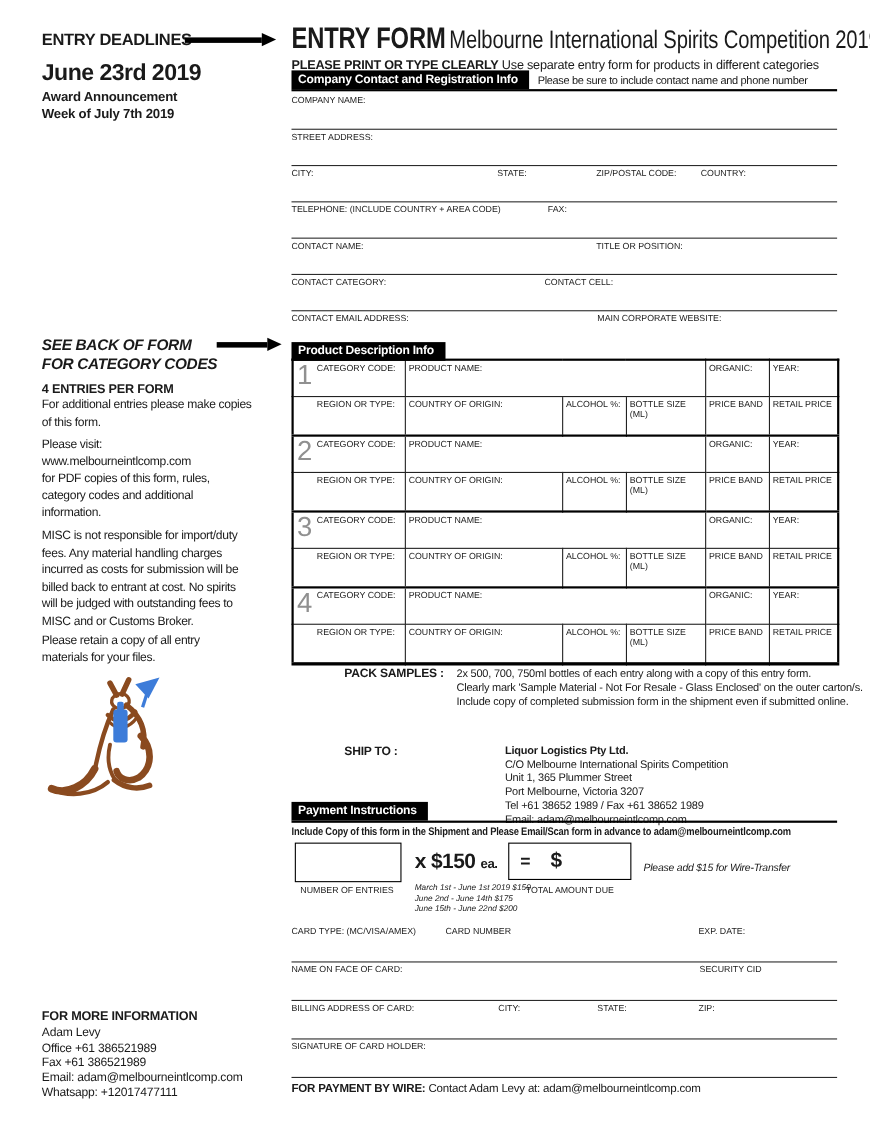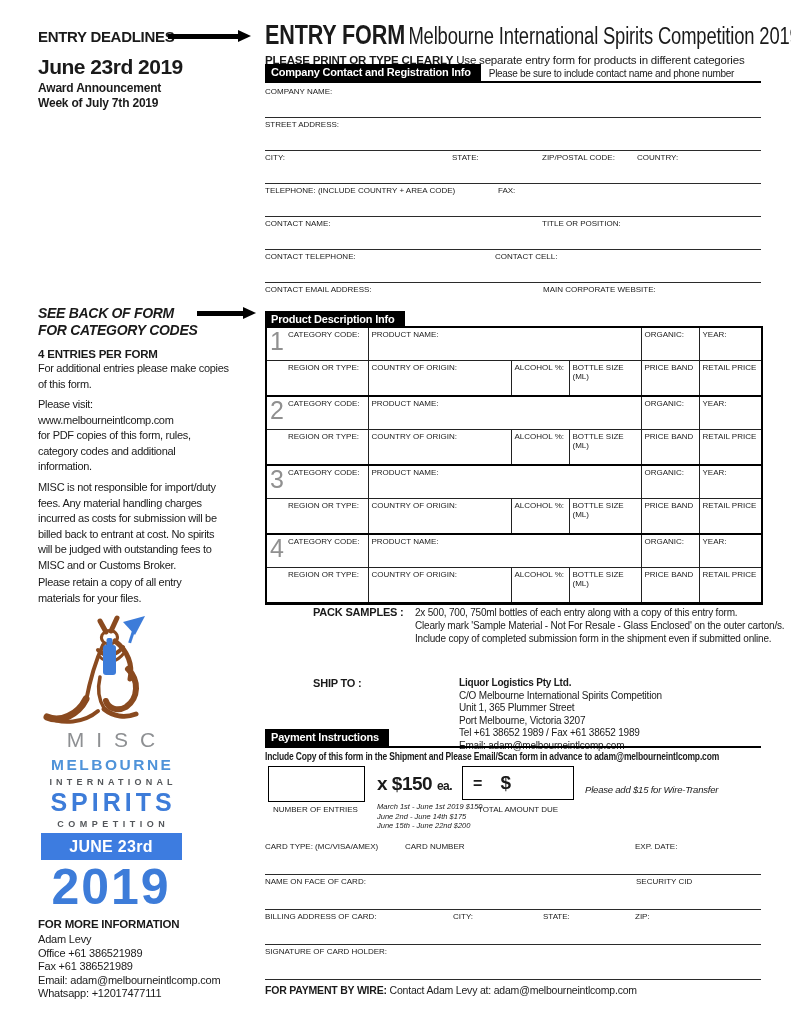--- a/index.html
+++ b/index.html
@@ -124,29 +124,20 @@
       </g>
       <g fill="#3d7cd9">
         <rect x="63" y="40" width="13" height="30" rx="3"></rect>
         <rect x="66.5" y="33" width="6" height="9" rx="2"></rect>
         <polygon points="83,17 105,11 95,30"></polygon>
         <rect x="90" y="26" width="3" height="12" transform="rotate(18 91 32)"></rect>
       </g>
     </svg>
   </div>
 
-  <div class="abs logo-block" style="top:728px;">
-    <div class="l-misc">MISC</div>
-    <div class="l-melb" style="margin-top:4px;">MELBOURNE</div>
-    <div class="l-intl" style="margin-top:3px;">INTERNATIONAL</div>
-    <div class="l-spir" style="margin-top:1px;">SPIRITS</div>
-    <div class="l-comp" style="margin-top:2px;">COMPETITION</div>
-    <div class="l-banner">JUNE 23rd</div>
-    <div class="l-year">2019</div>
-  </div>
 
   <div class="abs sb-h3" style="left:38px;top:918px;">FOR MORE INFORMATION</div>
   <div class="abs contact-lines pre" style="left:38px;top:933px;width:225px;">Adam Levy
 Office +61 386521989
 Fax +61 386521989
 Email: adam@melbourneintlcomp.com
 Whatsapp: +12017477111</div>
 
   <div class="abs" style="left:265px;top:20px;width:496px;">
     <div class="condense">
@@ -179,21 +170,21 @@
     </div>
     <div class="frow">
       <span class="lbl">TELEPHONE: (INCLUDE COUNTRY + AREA CODE)</span>
       <span class="lbl o233">FAX:</span>
     </div>
     <div class="frow">
       <span class="lbl">CONTACT NAME:</span>
       <span class="lbl o277">TITLE OR POSITION:</span>
     </div>
     <div class="frow">
-      <span class="lbl">CONTACT TELEPHONE:</span>
+      <span class="lbl">CONTACT CATEGORY:</span>
       <span class="lbl o230">CONTACT CELL:</span>
     </div>
     <div class="frow noline">
       <span class="lbl">CONTACT EMAIL ADDRESS:</span>
       <span class="lbl o278">MAIN CORPORATE WEBSITE:</span>
     </div>
   </div>
 
   <div class="abs" style="left:265px;top:309px;">
     <span class="bar">Product Description Info</span>

